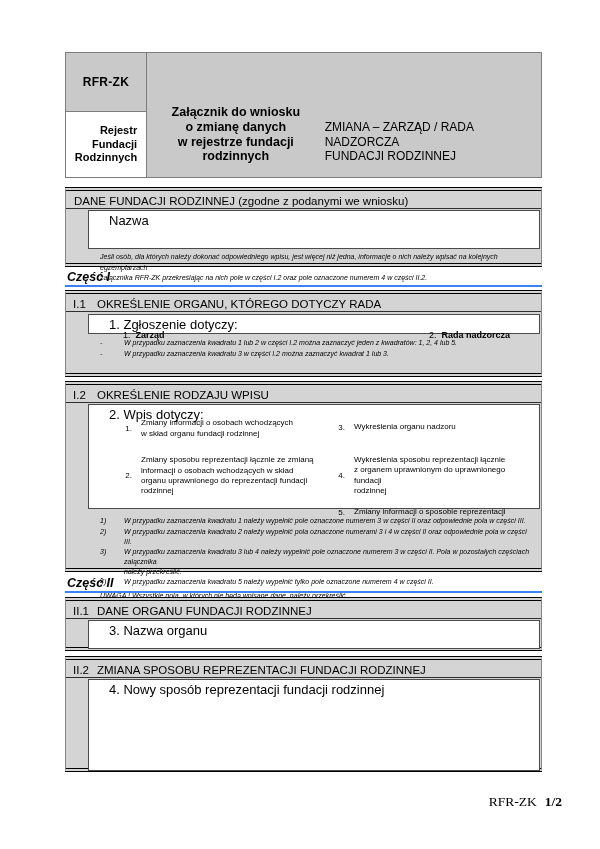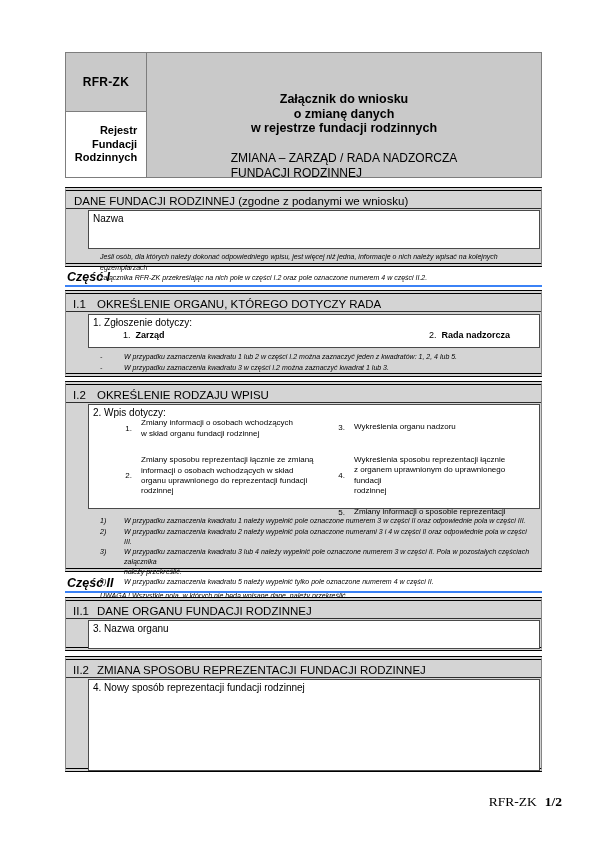--- a/index.html
+++ b/index.html
@@ -9,34 +9,34 @@
 
   
   .hdr{position:absolute;left:65px;top:52px;width:477px;height:126px;
        border:1px solid #7d7d7d;background:#c9c9c9;display:flex;}
   .hdr-left{width:81px;border-right:1px solid #7d7d7d;display:flex;flex-direction:column;}
   .hdr-code{height:59px;background:#c9c9c9;border-bottom:1px solid #7d7d7d;
             display:flex;align-items:center;justify-content:center;
             font-size:12px;font-weight:bold;letter-spacing:.3px;}
   .hdr-reg{flex:1;background:#ffffff;display:flex;align-items:center;justify-content:center;
            font-size:11px;font-weight:bold;text-align:right;line-height:1.25;white-space:pre-line;}
-  .hdr-right{flex:1;display:flex;flex-direction:column;align-items:center;padding-top:20px;margin-top:19px;}
+  .hdr-right{flex:1;display:flex;flex-direction:row;align-items:center;padding-top:20px;margin-top:19px;}
   .hdr-title{font-size:12.5px;font-weight:bold;text-align:center;line-height:1.17;white-space:pre-line;}
   .hdr-sub{font-size:12px;font-weight:normal;text-align:left;line-height:1.22;
            white-space:pre-line;margin-top:15px;}
 
   
   .sec{position:absolute;left:65px;width:477px;background:#d4d4d4;
        border-left:1px solid #858585;border-right:1px solid #858585;
        border-top:4px double #000;border-bottom:4px double #000;}
   .sec-head{display:flex;align-items:flex-end;padding:3px 4px 0 7px;
             border-bottom:1px solid #2e2e2e;font-size:11.5px;line-height:1.25;}
   .sec-num{width:24px;flex:0 0 auto;}
   .whitebox{background:#fff;border:1px solid #4a4a4a;margin-left:22px;width:452px;position:relative;}
-  .fldlab{font-size:10px;padding:2px 0 0 4px;line-height:1.2;}
+  .fldlab{font-size:13px;padding:2px 0 0 20px;line-height:1.2;}
 
   
   .noterow{display:flex;margin-left:34px;font-size:7px;font-style:italic;line-height:1.45;}
   .noterow .mk{width:24px;flex:0 0 auto;}
   .noterow .nt{white-space:pre-line;width:406px;}
   .uwaga{margin-left:34px;font-size:7px;font-style:italic;margin-top:5px;}
 
   
   .part-label{position:absolute;left:65px;width:477px;height:17px;
               border-bottom:2px solid #3b82f6;font-size:12.5px;font-weight:bold;
@@ -92,21 +92,21 @@
     </div>
   </div>
 
   <div class="part-label" style="top:270px;">Część I</div>
 
   <div class="sec" style="top:290px;height:87px;">
     <div class="sec-head">
       <span class="sec-num">I.1</span>
       <span>OKREŚLENIE ORGANU, KTÓREGO DOTYCZY RADA</span>
     </div>
-    <div class="whitebox" style="height:34px;margin-top:2px;">
+    <div class="whitebox" style="height:20px;margin-top:2px;">
       <div class="fldlab">1. Zgłoszenie dotyczy:</div>
       <div class="opt1" style="left:34px;">
         <span class="optnum">1.</span>
         <span class="optlab">Zarząd</span>
       </div>
       <div class="opt1" style="left:340px;">
         <span class="optnum">2.</span>
         <span class="optlab">Rada nadzorcza</span>
       </div>
     </div>

